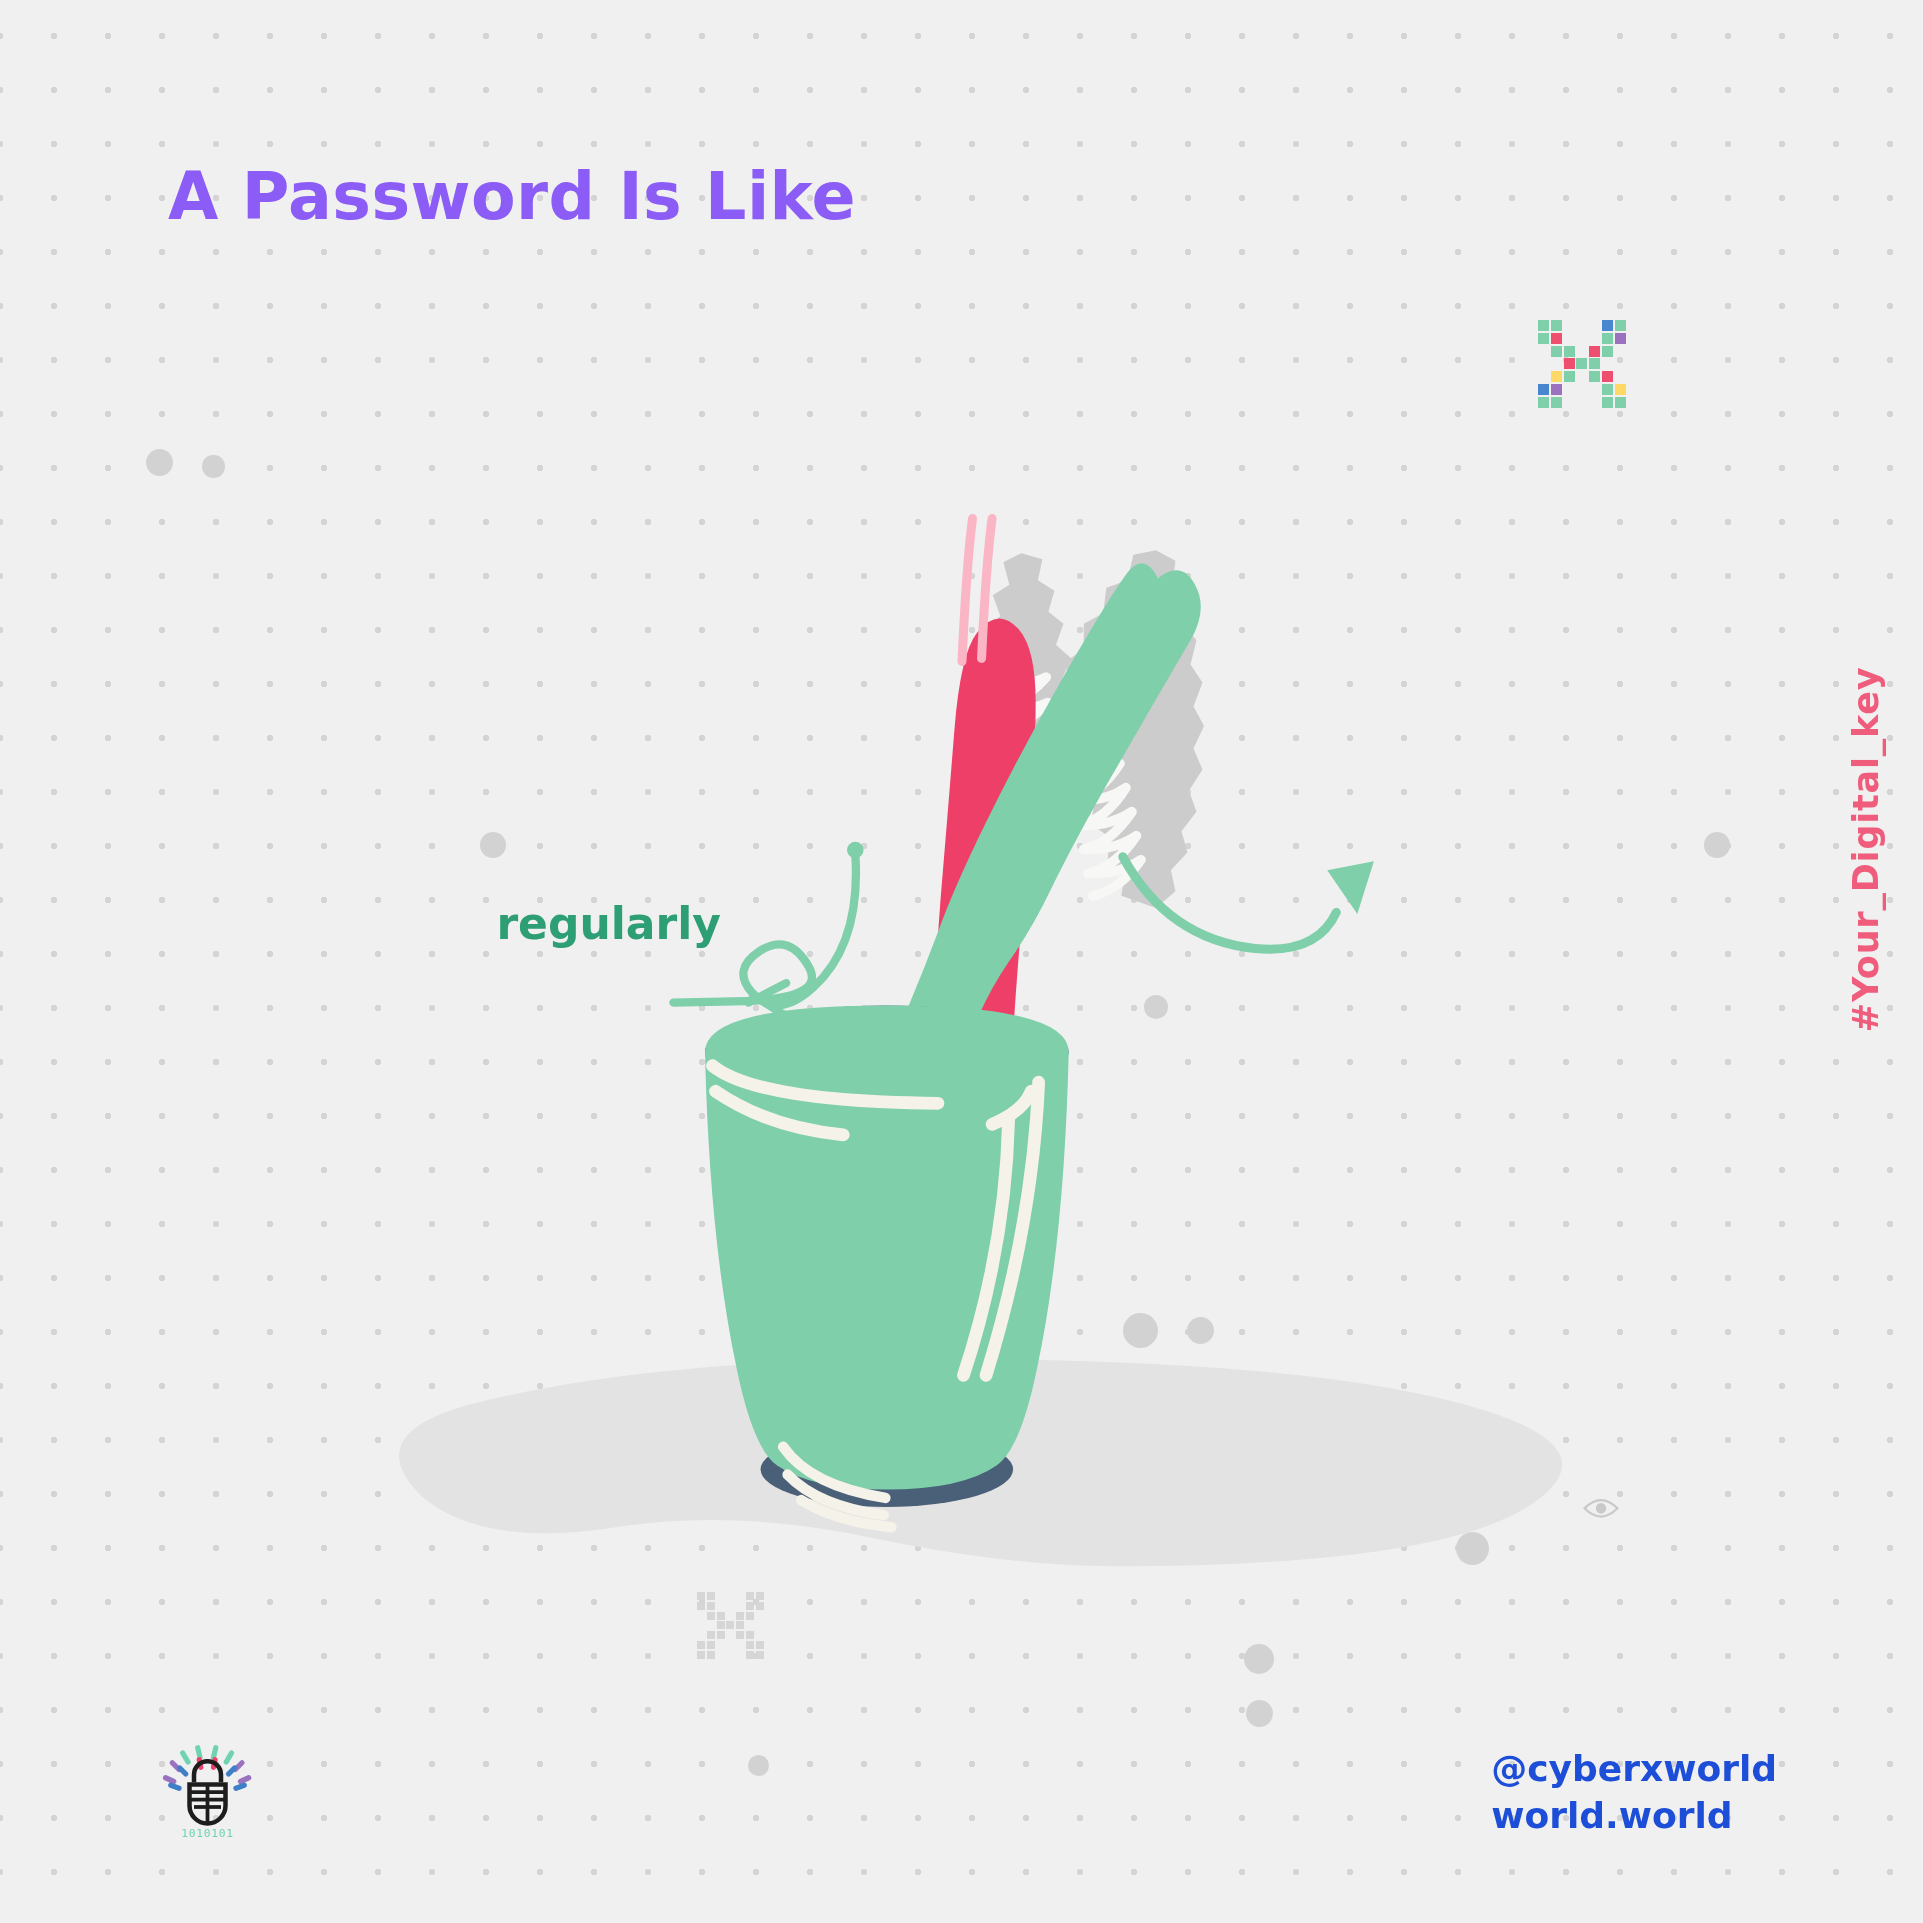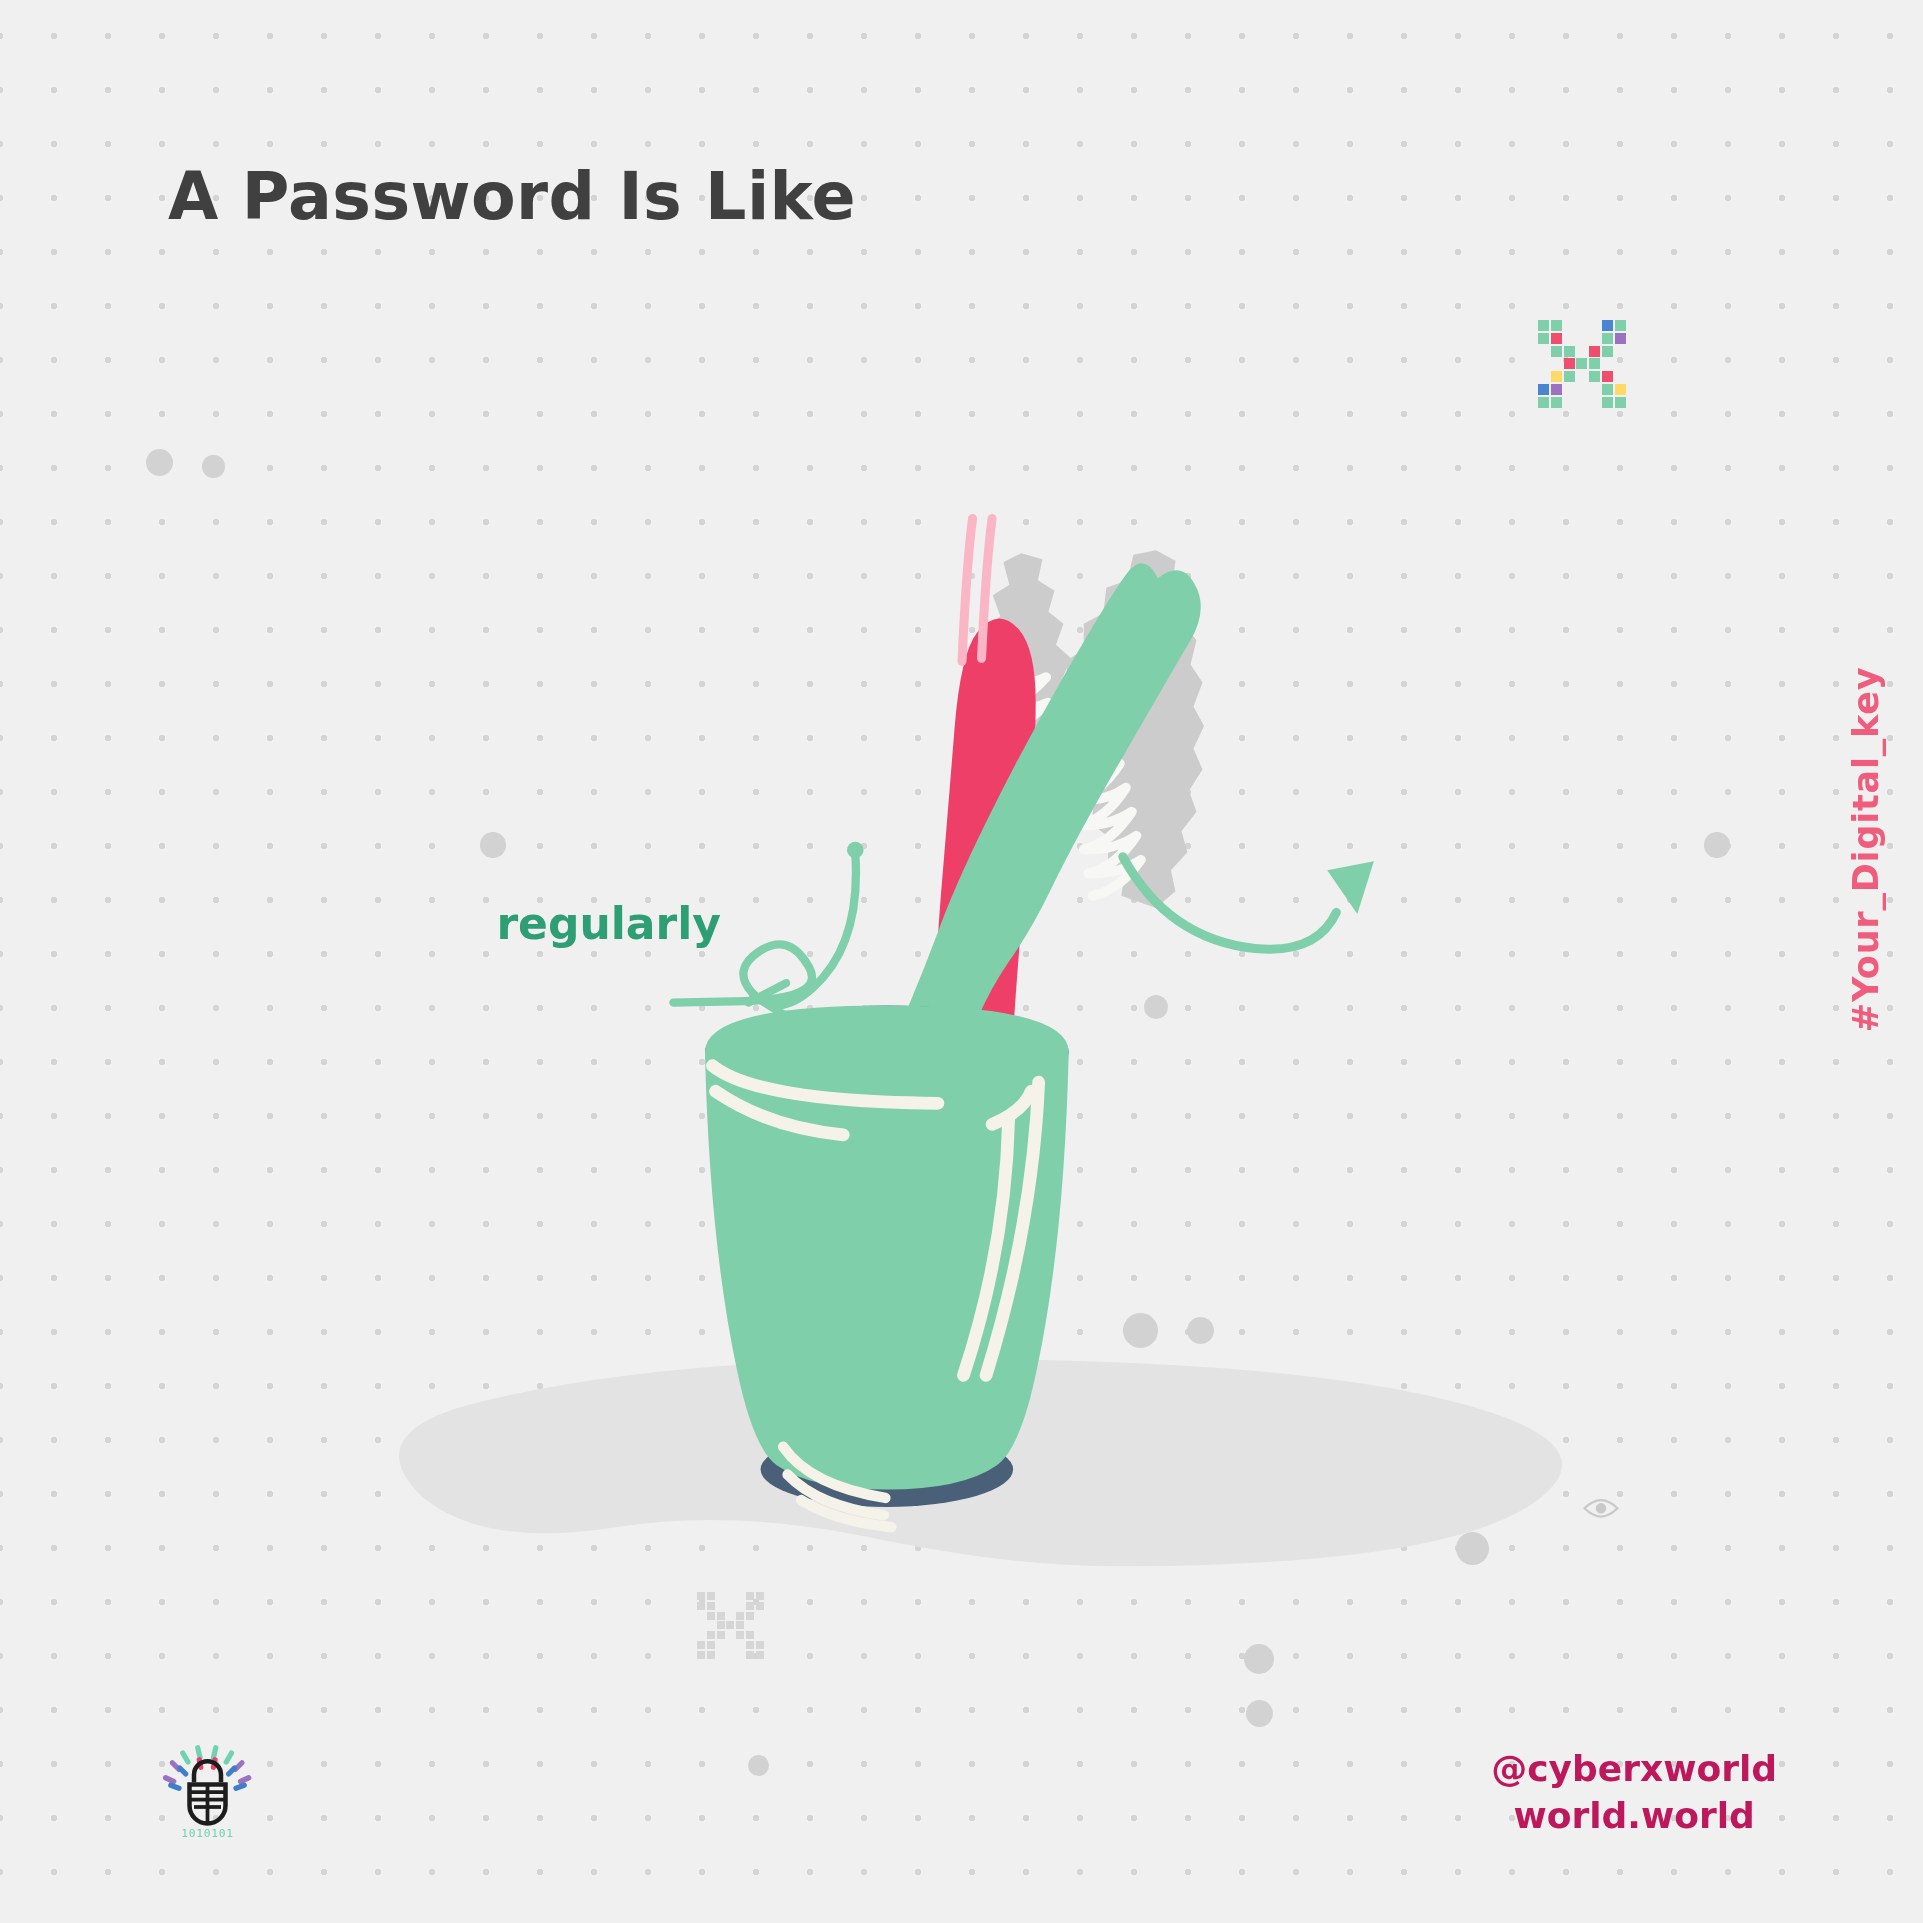--- a/index.html
+++ b/index.html
@@ -36,21 +36,21 @@
     position: absolute;
     left: 168px;
     top: 159px;
     line-height: 1.16;
     letter-spacing: 0.4px;
   }
   .headline .l1 {
     display: block;
     font-size: 65px;
     font-weight: 700;
-    color: #404040;
+    color: #8b5cf6;
     font-family: "DejaVu Sans", sans-serif;
     white-space: nowrap;
   }
   .headline .l2 {
     display: block;
     font-size: 65px;
     font-weight: 700;
     color: #141414;
     font-family: "DejaVu Sans", sans-serif;
     white-space: nowrap;
@@ -124,22 +124,22 @@
     font-weight: 700;
     color: #1d1d1d;
     letter-spacing: 0.8px;
     font-family: "DejaVu Sans", sans-serif;
   }
 
   .handles {
     position: absolute;
     right: 147px;
     bottom: 84px;
-    text-align: center;
-    color: #be185d;
+    text-align: left;
+    color: #1d4ed8;
     font-size: 36px;
     font-weight: 600;
     line-height: 1.32;
     font-family: "DejaVu Sans", sans-serif;
     margin-top: 36px;
   }
   .handles div { white-space: nowrap; }
 </style>
 </head>
 <body>

